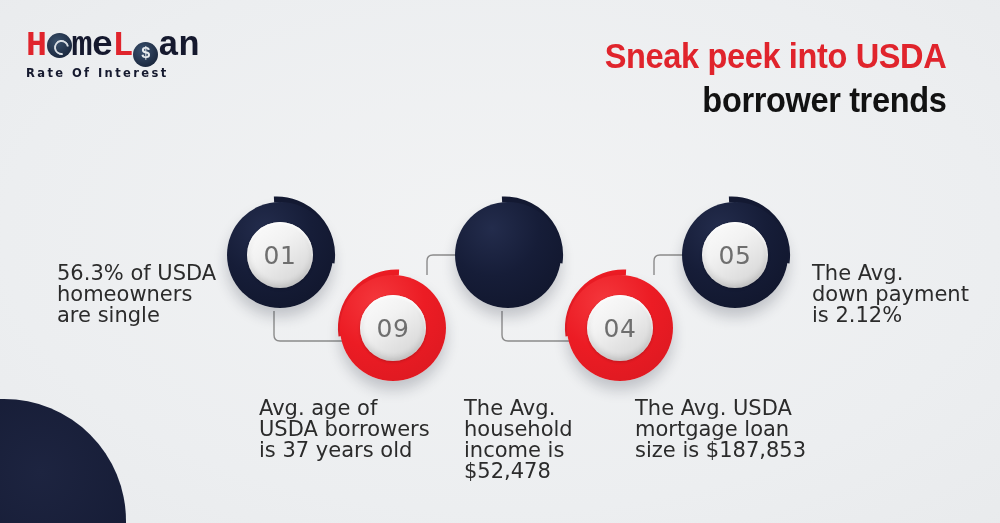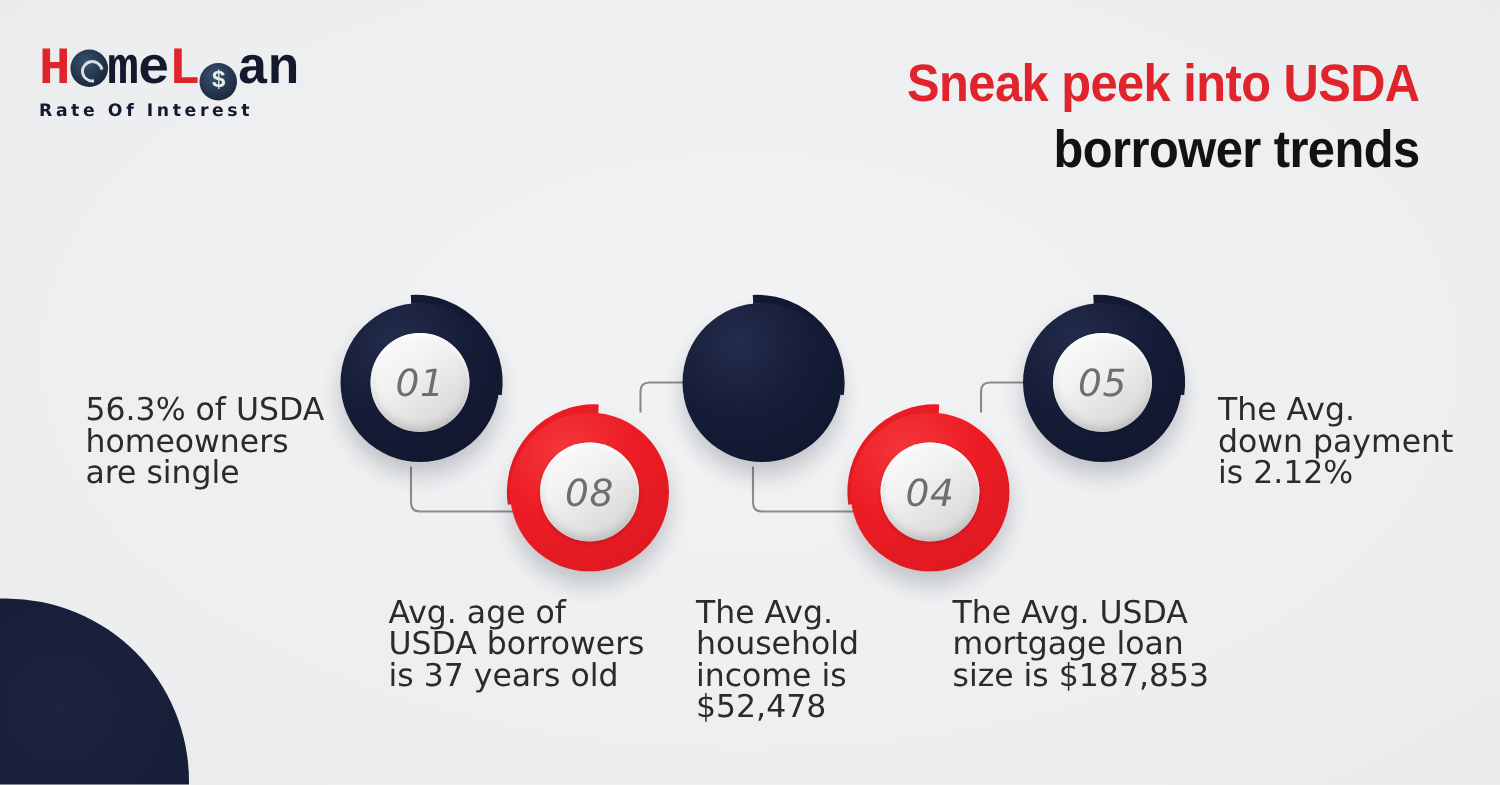--- a/index.html
+++ b/index.html
@@ -142,21 +142,20 @@
     display: flex;
     align-items: center;
     justify-content: center;
   }
   .node .num {
     font-family: "DejaVu Sans", sans-serif;
     font-size: 25px;
     font-weight: normal;
     letter-spacing: 0.5px;
     color: #6e6e6e;
-    font-style: italic;
   }
   .node .arc {
     position: absolute;
     left: -6px; top: -6px;
     width: 124px; height: 124px;
     pointer-events: none;
   }
 
   
   .caption {
@@ -205,21 +204,21 @@
       <span class="num">01</span>
     </div>
   </div>
 
   <div class="node red" style="left:337px; top:272px;">
     <svg class="arc" viewBox="0 0 124 124" xmlns="http://www.w3.org/2000/svg">
       <path d="M 68 6.6 A 55.4 55.4 0 0 0 10.5 70" fill="none" stroke="#ec1c24" stroke-width="6" stroke-linecap="butt"></path>
     </svg>
     <div class="ring"></div>
     <div class="inner">
-      <span class="num">08</span>
+      <span class="num">09</span>
     </div>
   </div>
 
   <div class="node dark" style="left:452px; top:199px;">
     <svg class="arc" viewBox="0 0 124 124" xmlns="http://www.w3.org/2000/svg">
       <path d="M 56 6.6 A 55.4 55.4 0 0 1 113.5 70" fill="none" stroke="#141a33" stroke-width="6" stroke-linecap="butt"></path>
     </svg>
     <div class="ring"></div>
   </div>
 

